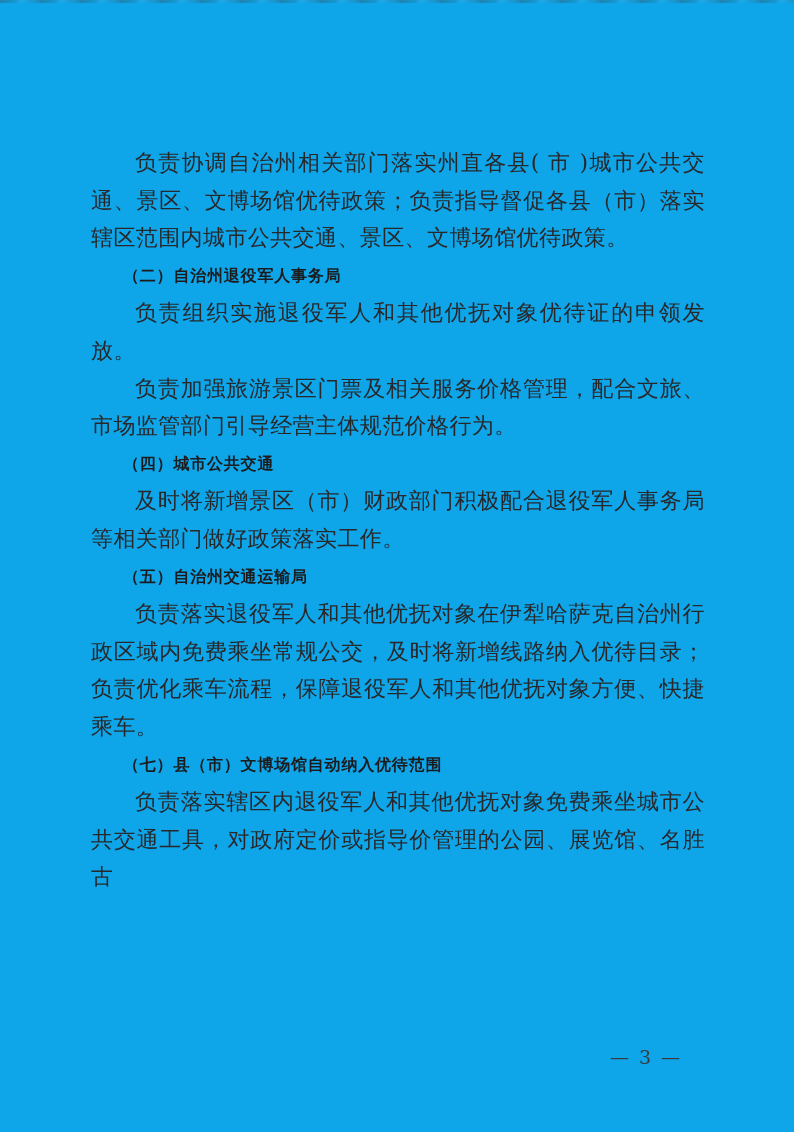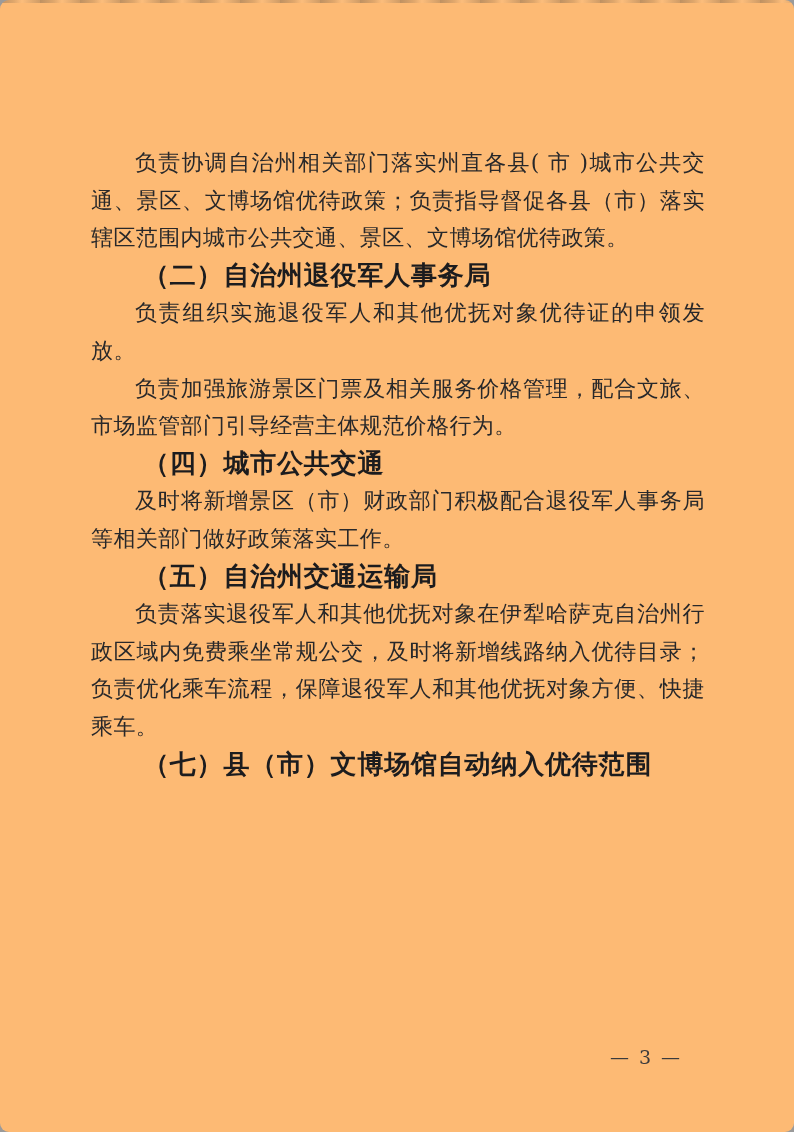--- a/index.html
+++ b/index.html
@@ -5,25 +5,24 @@
   html, body {
     margin: 0;
     padding: 0;
     background: #9a9a9a;
   }
   .page {
     position: relative;
     width: 794px;
     height: 1132px;
     margin: 0 auto;
-    background: #fdba74;
+    background: #0ea5e9;
     overflow: hidden;
     font-family: "DejaVu Serif", "Liberation Serif", serif;
     color: #28282a;
-    border-radius: 9px;
   }
   
   .scan-artifact-top {
     position: absolute;
     top: 0;
     left: 0;
     width: 100%;
     height: 3px;
     background: repeating-linear-gradient(
       90deg,
@@ -46,21 +45,21 @@
     text-justify: inter-ideograph;
   }
   .doc-body p.para {
     margin: 0;
     text-indent: 2em;
     font-weight: normal;
   }
   .doc-body h3.heading {
     margin: 0;
     text-indent: 2em;
-    font-size: 26px;
+    font-size: 16px;
     line-height: 37.6px;
     font-weight: bold;
     color: #1c1c1e;
     font-family: "Liberation Sans", "DejaVu Sans", sans-serif;
     letter-spacing: 0.8px;
   }
   .page-number {
     position: absolute;
     top: 1046px;
     left: 596px;
@@ -82,17 +81,18 @@
   <main class="doc-body">
     <p class="para">负责协调自治州相关部门落实州直各县( 市 )城市公共交通、景区、文博场馆优待政策；负责指导督促各县（市）落实辖区范围内城市公共交通、景区、文博场馆优待政策。</p>
     <h3 class="heading">（二）自治州退役军人事务局</h3>
     <p class="para">负责组织实施退役军人和其他优抚对象优待证的申领发放。</p>
     <p class="para">负责加强旅游景区门票及相关服务价格管理，配合文旅、市场监管部门引导经营主体规范价格行为。</p>
     <h3 class="heading">（四）城市公共交通</h3>
     <p class="para">及时将新增景区（市）财政部门积极配合退役军人事务局等相关部门做好政策落实工作。</p>
     <h3 class="heading">（五）自治州交通运输局</h3>
     <p class="para">负责落实退役军人和其他优抚对象在伊犁哈萨克自治州行政区域内免费乘坐常规公交，及时将新增线路纳入优待目录；负责优化乘车流程，保障退役军人和其他优抚对象方便、快捷乘车。</p>
     <h3 class="heading">（七）县（市）文博场馆自动纳入优待范围</h3>
+    <p class="para">负责落实辖区内退役军人和其他优抚对象免费乘坐城市公共交通工具，对政府定价或指导价管理的公园、展览馆、名胜古</p>
   </main>
 
   <div class="page-number">— 3 —</div>
 
 </div>
 
 </body></html>

